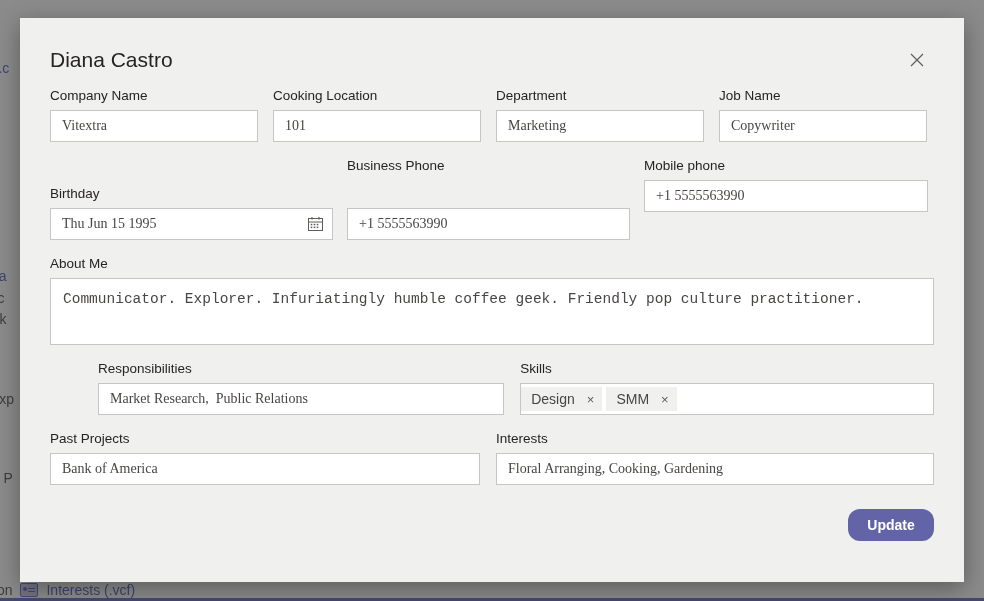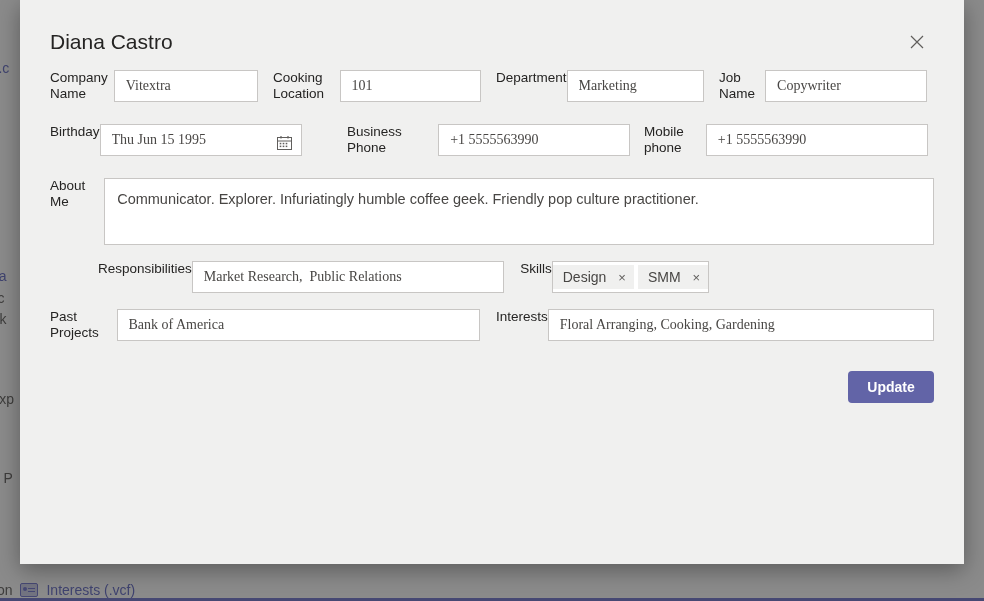--- a/index.html
+++ b/index.html
@@ -53,21 +53,21 @@
 
   
   .scrim {
     position: absolute; inset: 0;
     background: rgba(55,55,55,0.58);
   }
 
   
   .dialog {
     position: absolute;
-    left: 20px; top: 0;
+    left: 20px; top: 18px;
     width: 944px; height: 564px;
     background: #f0f0ef;
     box-shadow: 0 6px 22px rgba(0,0,0,0.35);
     padding: 0 30px;
   }
   .dialog-header {
     height: 70px;
     display: flex; align-items: center;
     justify-content: space-between;
     padding-top: 14px;
@@ -80,21 +80,21 @@
   .close-btn {
     width: 34px; height: 34px;
     display: flex; align-items: center; justify-content: center;
     border: none; background: transparent;
     cursor: pointer; border-radius: 3px;
     color: #605e5c;
   }
 
   
   .row { display: flex; margin-bottom: 16px; }
-  .field { display: flex; flex-direction: row; }
+  .field { display: flex; flex-direction: column; }
   .field-label {
     font-size: 13.5px;
     color: #252423;
     margin-bottom: 6px;
     line-height: 16px;
   }
   .input {
     height: 32px;
     background: #ffffff;
     border: 1px solid #c8c6c4;
@@ -106,21 +106,21 @@
     width: 100%;
     outline: none;
   }
   .input::placeholder { color: #a19f9d; }
 
   
   .q { width: 208px; margin-right: 15px; }
   .q:last-child { margin-right: 0; }
 
   
-  .f-birthday { width: 283px; margin-right: 14px; }
+  .f-birthday { width: 283px; margin-right: 14px; justify-content: flex-end; }
   .f-bizphone { width: 283px; margin-right: 14px; gap: 28px; }
   .f-mobile   { width: 284px; }
 
   .date-wrap { position: relative; }
   .cal-icon {
     position: absolute; right: 9px; top: 50%;
     transform: translateY(-50%);
     width: 17px; height: 16px;
     color: #605e5c;
     pointer-events: none;
@@ -129,21 +129,21 @@
   
   .field-full { width: 100%; }
   .textarea {
     height: 67px;
     background: #ffffff;
     border: 1px solid #c8c6c4;
     padding: 10px 12px;
     font-size: 14.5px;
     color: #484644;
     line-height: 20px;
-    font-family: Liberation Sans, sans-serif;
+    font-family: Liberation Mono, monospace;
     resize: none; outline: none;
     width: 100%;
   }
 
   
   .h-left  { width: 430px; margin-right: 16px; }
   .h-right { width: 438px; }
 
   
   .chips-field {
@@ -181,21 +181,21 @@
     background: #6264a7;
     color: #ffffff;
     border: none;
     height: 32px;
     min-width: 86px;
     padding: 0 16px;
     font-size: 14px;
     font-weight: 600;
     font-family: "Liberation Sans", sans-serif;
     cursor: pointer;
-    border-radius: 4px;
+    border-radius: 12px;
   }
 </style>
 </head>
 <body>
 
 <div class="page-behind">
   <div class="bg-text bg-link" style="left:-14px; top:60px;">ra.c</div>
   <div class="bg-text bg-link" style="left:-16px; top:268px;">cha</div>
   <div class="bg-text" style="left:-18px; top:290px;">irec</div>
   <div class="bg-text" style="left:-16px; top:311px;">lark</div>

